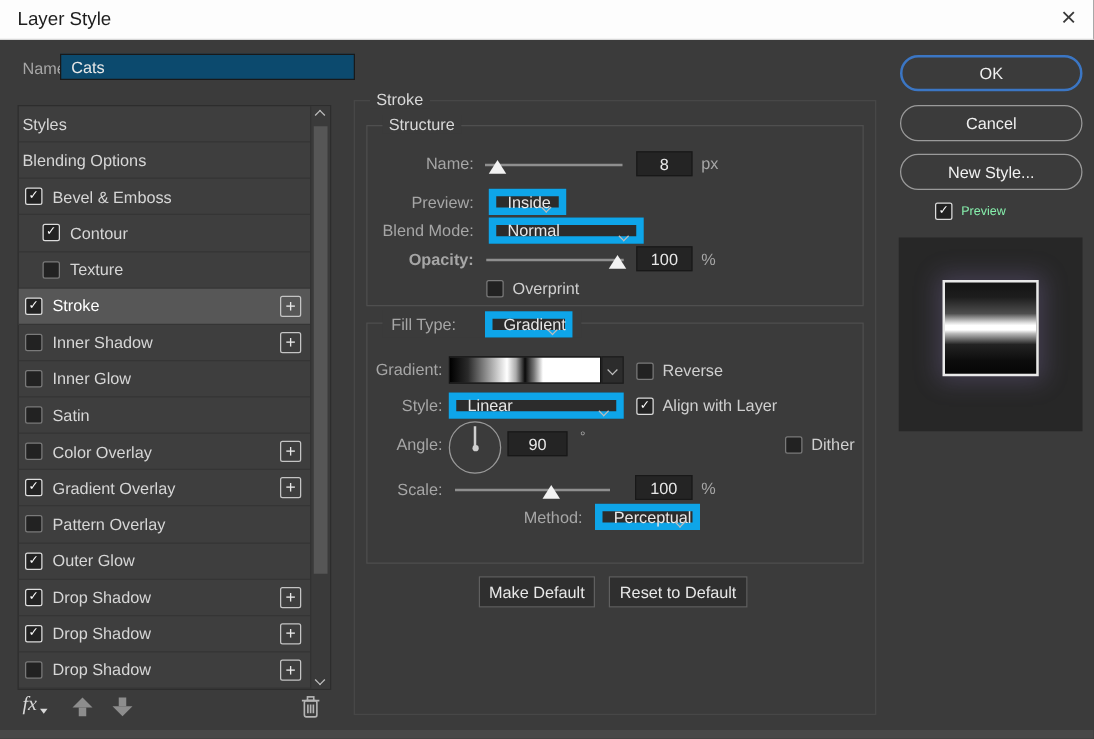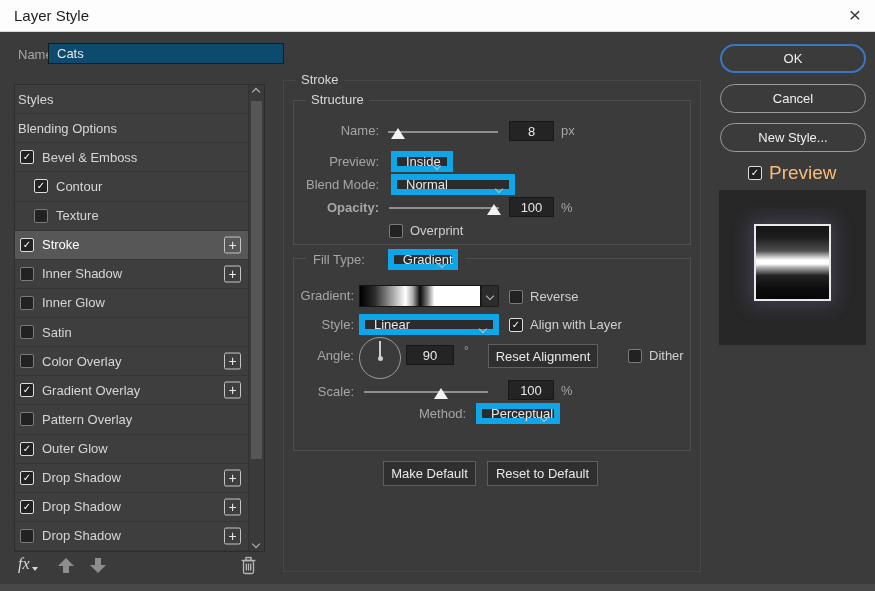--- a/index.html
+++ b/index.html
@@ -157,21 +157,21 @@
   #reset-default-btn { left:487px; top:461px; width:111px; height:25px; }
 
   
   .pill { position:absolute; left:720px; width:146px; height:29px; border-radius:14.5px;
     background:transparent; color:#f0f0f0; font-family:"Liberation Sans",sans-serif;
     font-size:13px; text-align:center; cursor:default; }
   #ok-btn     { top:44px;  border:2px solid #3b76c4; }
   #cancel-btn { top:84px;  border:1px solid #9a9a9a; }
   #newstyle-btn { top:123px; border:1px solid #9a9a9a; }
   #preview-chk { left:748px; top:162px; }
-  #preview-chk .clabel { color:#fdba74; font-size:19px; }
+  #preview-chk .clabel { color:#86efac; font-size:10px; }
   #preview-box { left:719px; top:190px; width:147px; height:155px; background:#272727; }
   #preview-thumb { position:absolute; left:35px; top:34px; width:77px; height:77px;
     border:2px solid #e9e9e9;
     background:linear-gradient(180deg,#141414 0%,#1d1d1d 16%,#4e4e4e 34%,#dcdcdc 44%,#ffffff 47%,#ffffff 52%,#b9b9b9 56%,#232323 68%,#0c0c0c 86%,#060606 100%);
     box-shadow:0 0 18px 4px rgba(146,124,196,0.28); }
 
   #bottom-strip { position:absolute; left:0; right:0; bottom:0; height:7px; background:#484848; }
 </style>
 </head>
 <body>
@@ -355,21 +355,20 @@
     <span class="clabel">Align with Layer</span>
   </div>
 
   <span class="r-lbl" id="angle-label">Angle:</span>
   <div id="angle-dial">
     <span class="needle"></span>
     <span class="dot"></span>
   </div>
   <input class="num" id="angle-value" value="90" style="">
   <span class="unit" id="angle-unit">°</span>
-  <button class="btn" id="reset-align-btn">Reset Alignment</button>
   <div class="chk-row" id="dither-chk">
     <span class="cb"></span>
     <span class="clabel">Dither</span>
   </div>
 
   <span class="r-lbl" id="scale-label">Scale:</span>
   <div class="slider" id="scale-slider">
     <div class="track"></div>
     <div class="thumb" style="left: 62%;"></div>
   </div>

